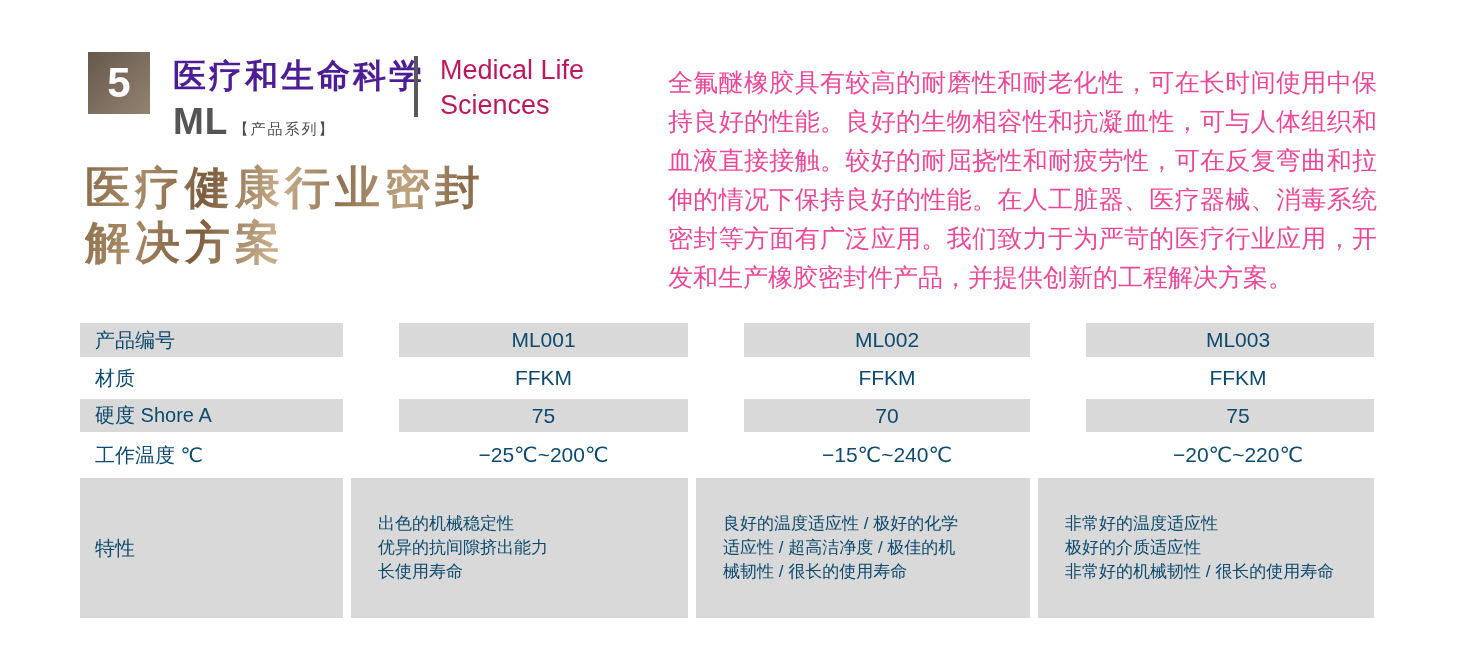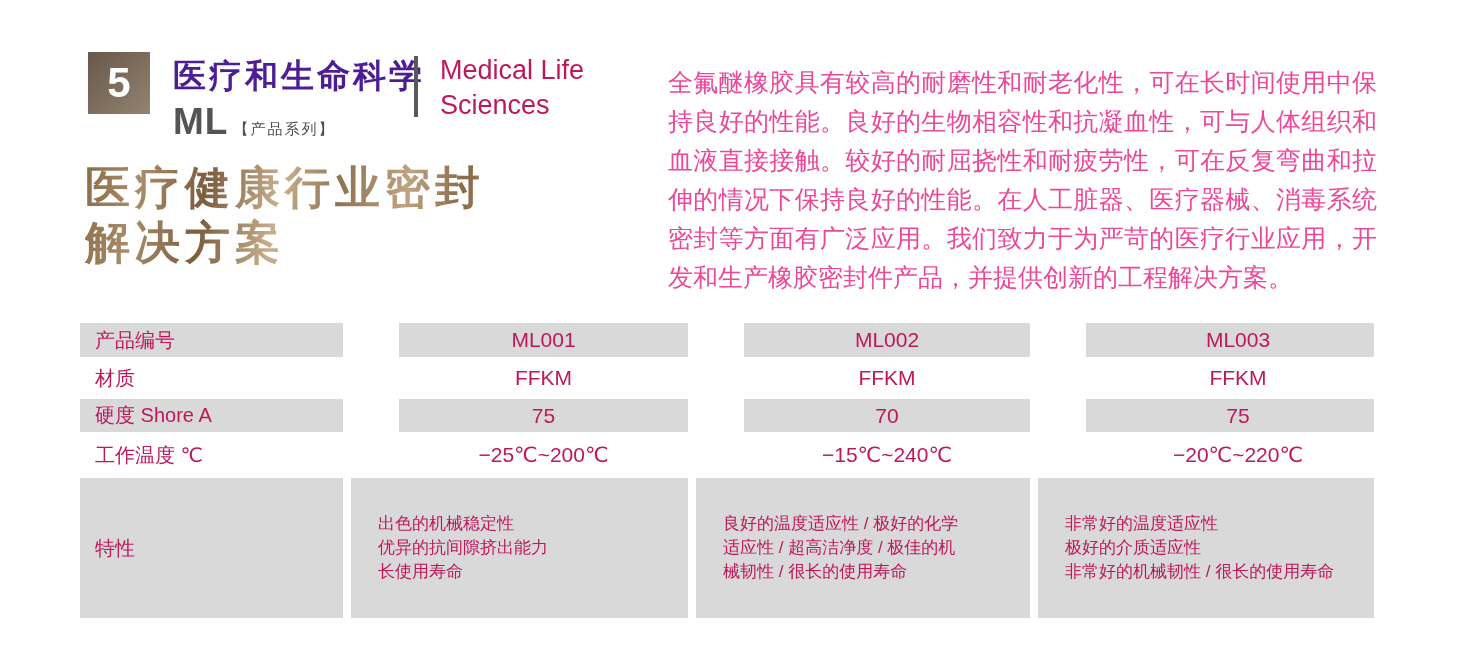--- a/index.html
+++ b/index.html
@@ -102,21 +102,21 @@
   }
 
   
   .spec-table {
     position: absolute;
     left: 80px; top: 323px;
     display: grid;
     grid-template-columns: 263px 8px 337px 8px 334px 8px 336px;
     grid-template-rows: 34px 42px 33px 46px 140px;
   }
-  .cell { color: #be185d; }
+  .cell { color: #0c4a6e; }
   .cell.gray { background: #d9d9d9; }
   .c0 { grid-column: 1; }
   .c1 { grid-column: 3; }
   .c2 { grid-column: 5; }
   .c3 { grid-column: 7; padding-left: 16px; }
   .r1 { grid-row: 1; }
   .r2 { grid-row: 2; }
   .r3 { grid-row: 3; }
   .r4 { grid-row: 4; }
   .r5 { grid-row: 5; }

